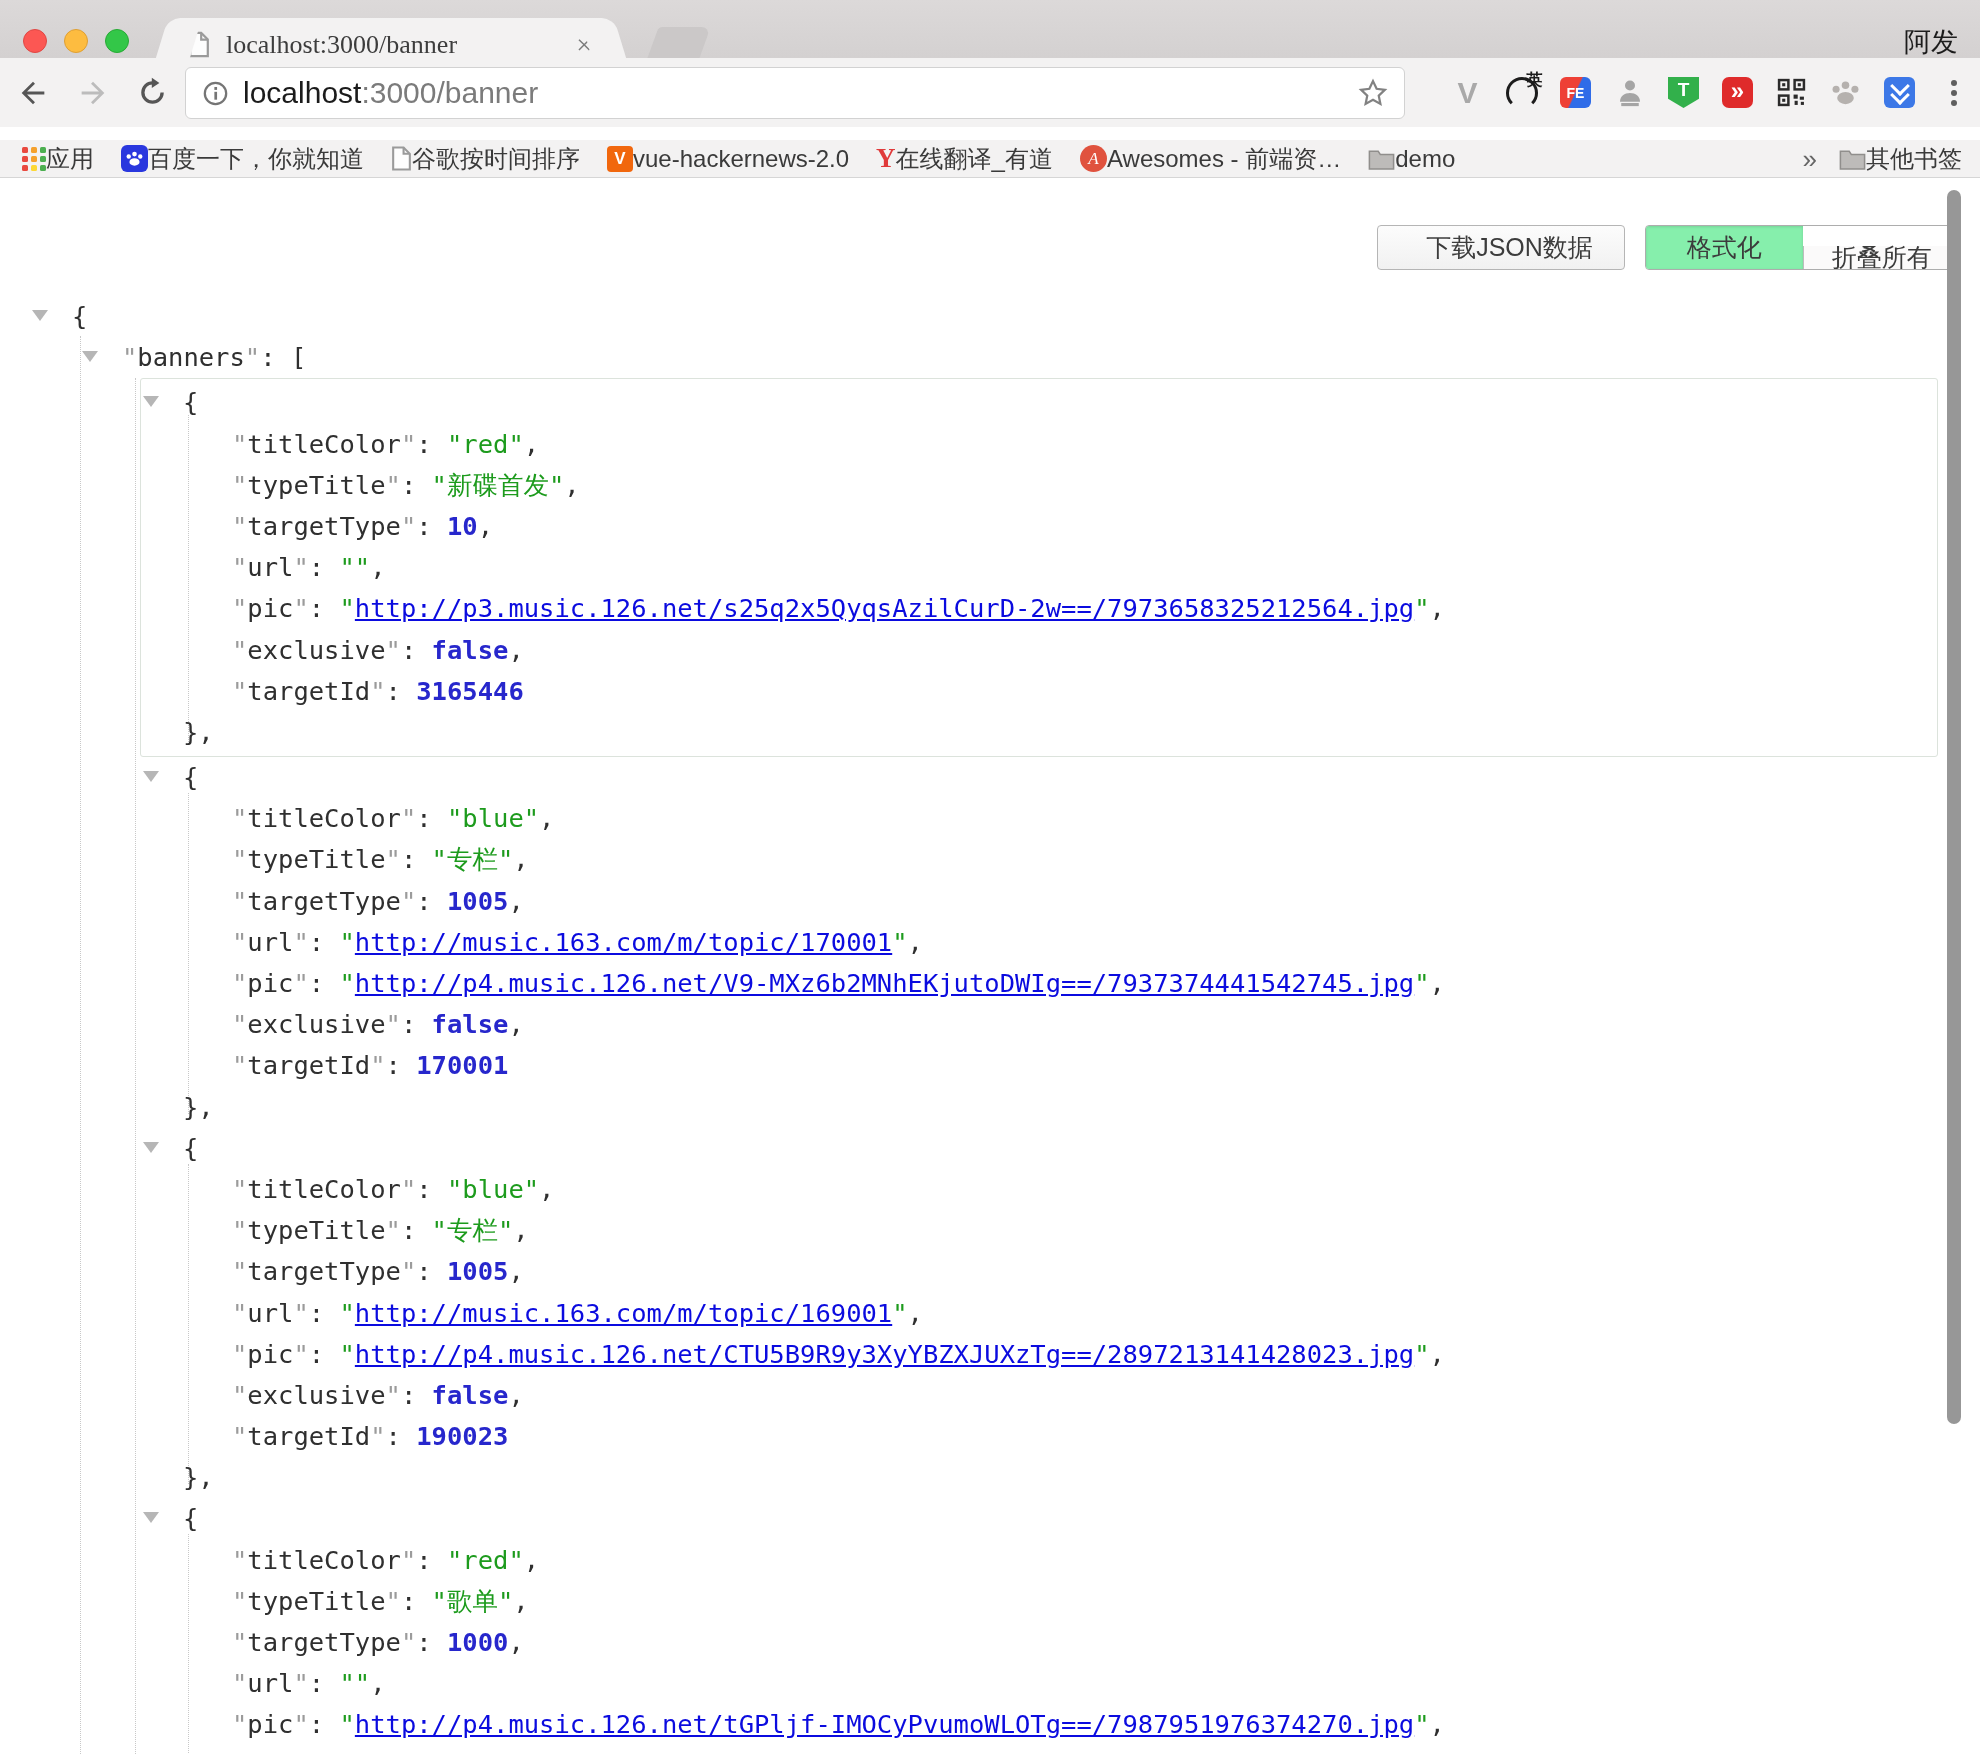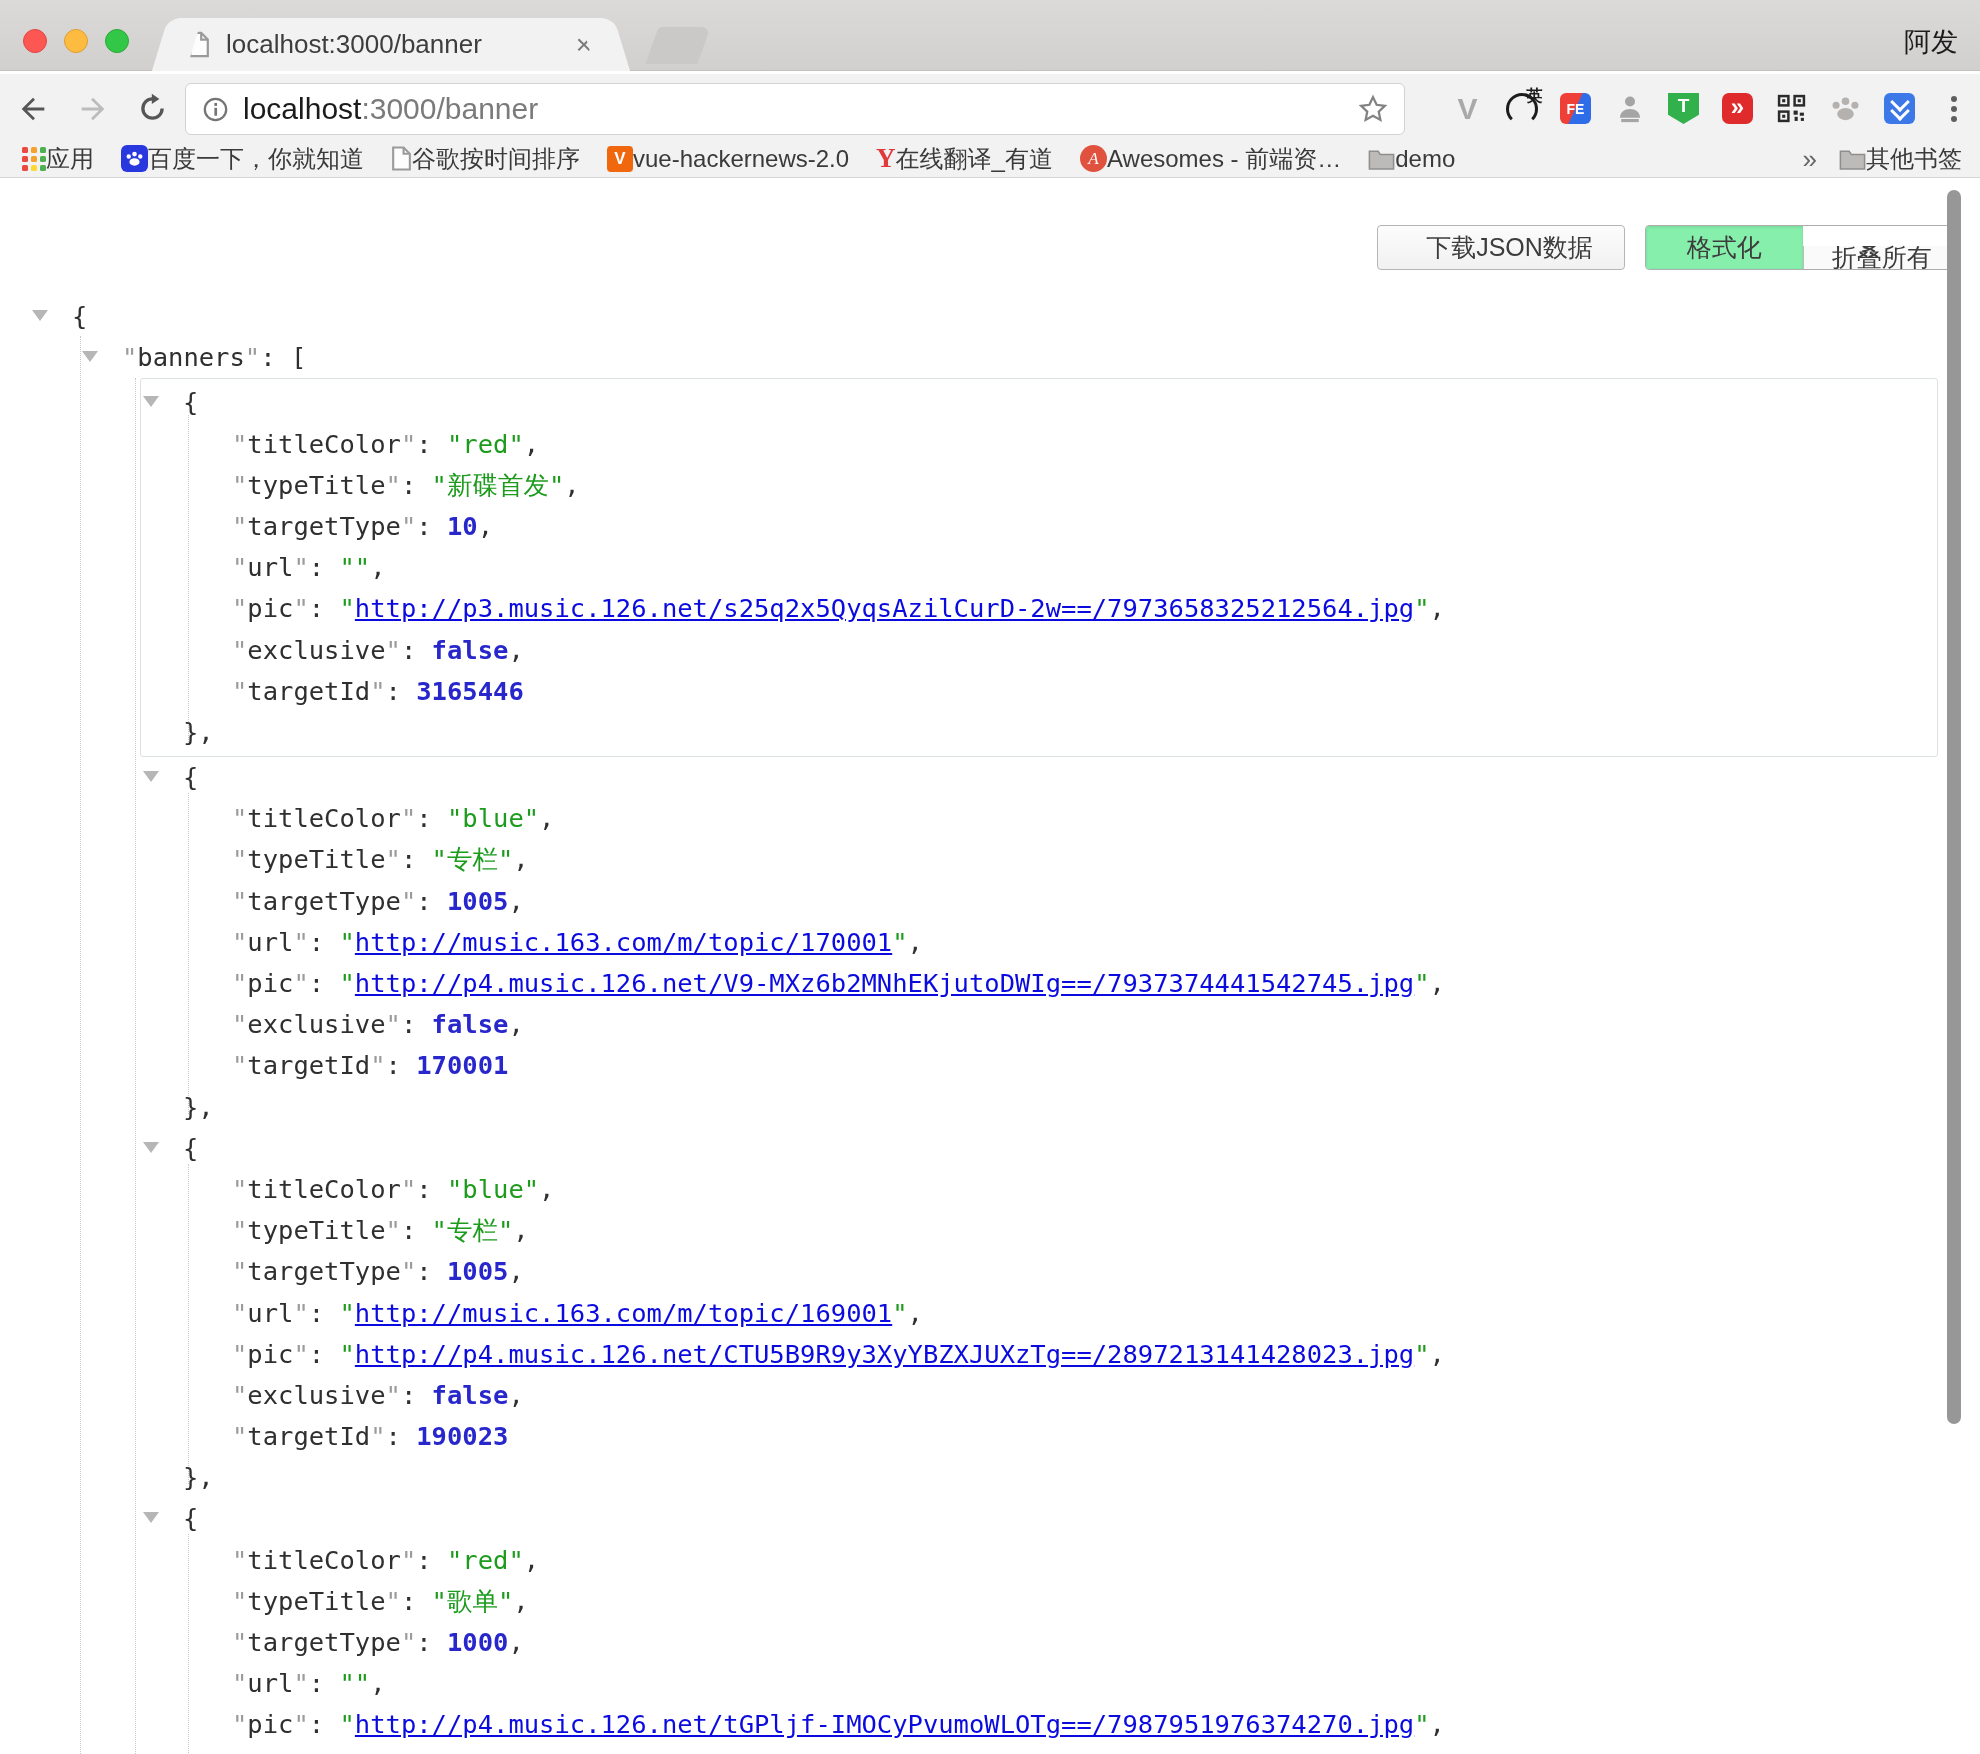--- a/index.html
+++ b/index.html
@@ -1,37 +1,37 @@
 <!DOCTYPE html>
 <html style="--c-key: #2f2f2f; --c-quote: #9b9b9b; --c-punct: #2f2f2f; --c-string: #1d9b1d; --c-number: #2727cc; --c-link: #0b0bdf;"><head>
 <meta charset="utf-8">
 <style>
   html,body{margin:0;padding:0;}
   body{width:1980px;height:1754px;overflow:hidden;position:relative;background:#fff;
        font-family:"Liberation Sans",sans-serif;}
   
   .titlebar{position:absolute;left:0;top:0;width:1980px;height:70px;
-            background:linear-gradient(#dcd9d9,#d2cfcf);border-bottom:1px solid #c2bfbf;}
+            background:linear-gradient(#dcd9d9,#d2cfcf);border-bottom:1px solid #c2bfbf;font-family:Liberation Serif, serif;}
   .tl{position:absolute;top:29px;width:22px;height:22px;border-radius:50%;}
   .tl.red{left:23px;background:#fc5753;border:1px solid #df4744;}
   .tl.yellow{left:64px;background:#fdbc40;border:1px solid #de9f34;}
   .tl.green{left:105px;background:#33c748;border:1px solid #27aa35;}
   .tab{position:absolute;left:176px;top:18px;width:430px;height:53px;background:#f3f2f2;
        border-radius:10px 10px 0 0;display:flex;align-items:center;gap:16px;padding:0 14px 0 12px;box-sizing:border-box;}
   .tab::before,.tab::after{content:'';position:absolute;top:0;width:34px;height:53px;background:#f3f2f2;z-index:-0;}
   .tab::before{left:-16px;transform:skewX(-17deg);border-top-left-radius:12px;}
   .tab::after{right:-16px;transform:skewX(17deg);border-top-right-radius:12px;}
   .tab-title{flex:1;font-size:26px;color:#3d3d3d;white-space:nowrap;overflow:hidden;}
   .tab-close{font-size:28px;color:#7b7b7b;line-height:1;}
   .tab-close::before{content:'×';}
   .newtab{position:absolute;left:652px;top:27px;width:52px;height:37px;background:#cbc8c8;
           transform:skewX(-20deg);border-radius:4px 9px 0 0;}
   .profile{position:absolute;right:22px;top:24px;font-size:27px;color:#1c1c1c;}
   
-  .toolbar{position:absolute;left:0;top:74px;width:1980px;height:69px;background:#f3f2f2;text-align:right;}
+  .toolbar{position:absolute;left:0;top:58px;width:1980px;height:69px;background:#f3f2f2;text-align:right;}
   .nav{position:absolute;left:16px;top:0;height:69px;display:flex;align-items:center;gap:26px;}
   .omnibox{position:absolute;left:185px;top:9px;width:1220px;height:52px;background:#fff;
            border:1px solid #d2d2d2;border-radius:6px;display:flex;align-items:center;
            padding:0 16px;box-sizing:border-box;gap:14px;}
   .omni-host{font-size:30px;color:#1b1b1b;}
   .omni-rest{font-size:30px;color:#7b7b7b;}
   .omni-star{margin-left:auto;display:flex;}
   .exts{position:absolute;right:10px;top:0;height:69px;display:flex;align-items:center;gap:21px;}
   .ext{width:33px;height:33px;display:flex;align-items:center;justify-content:center;position:relative;}
   .ext-v{font-size:30px;font-weight:bold;color:#a9a9a9;}

